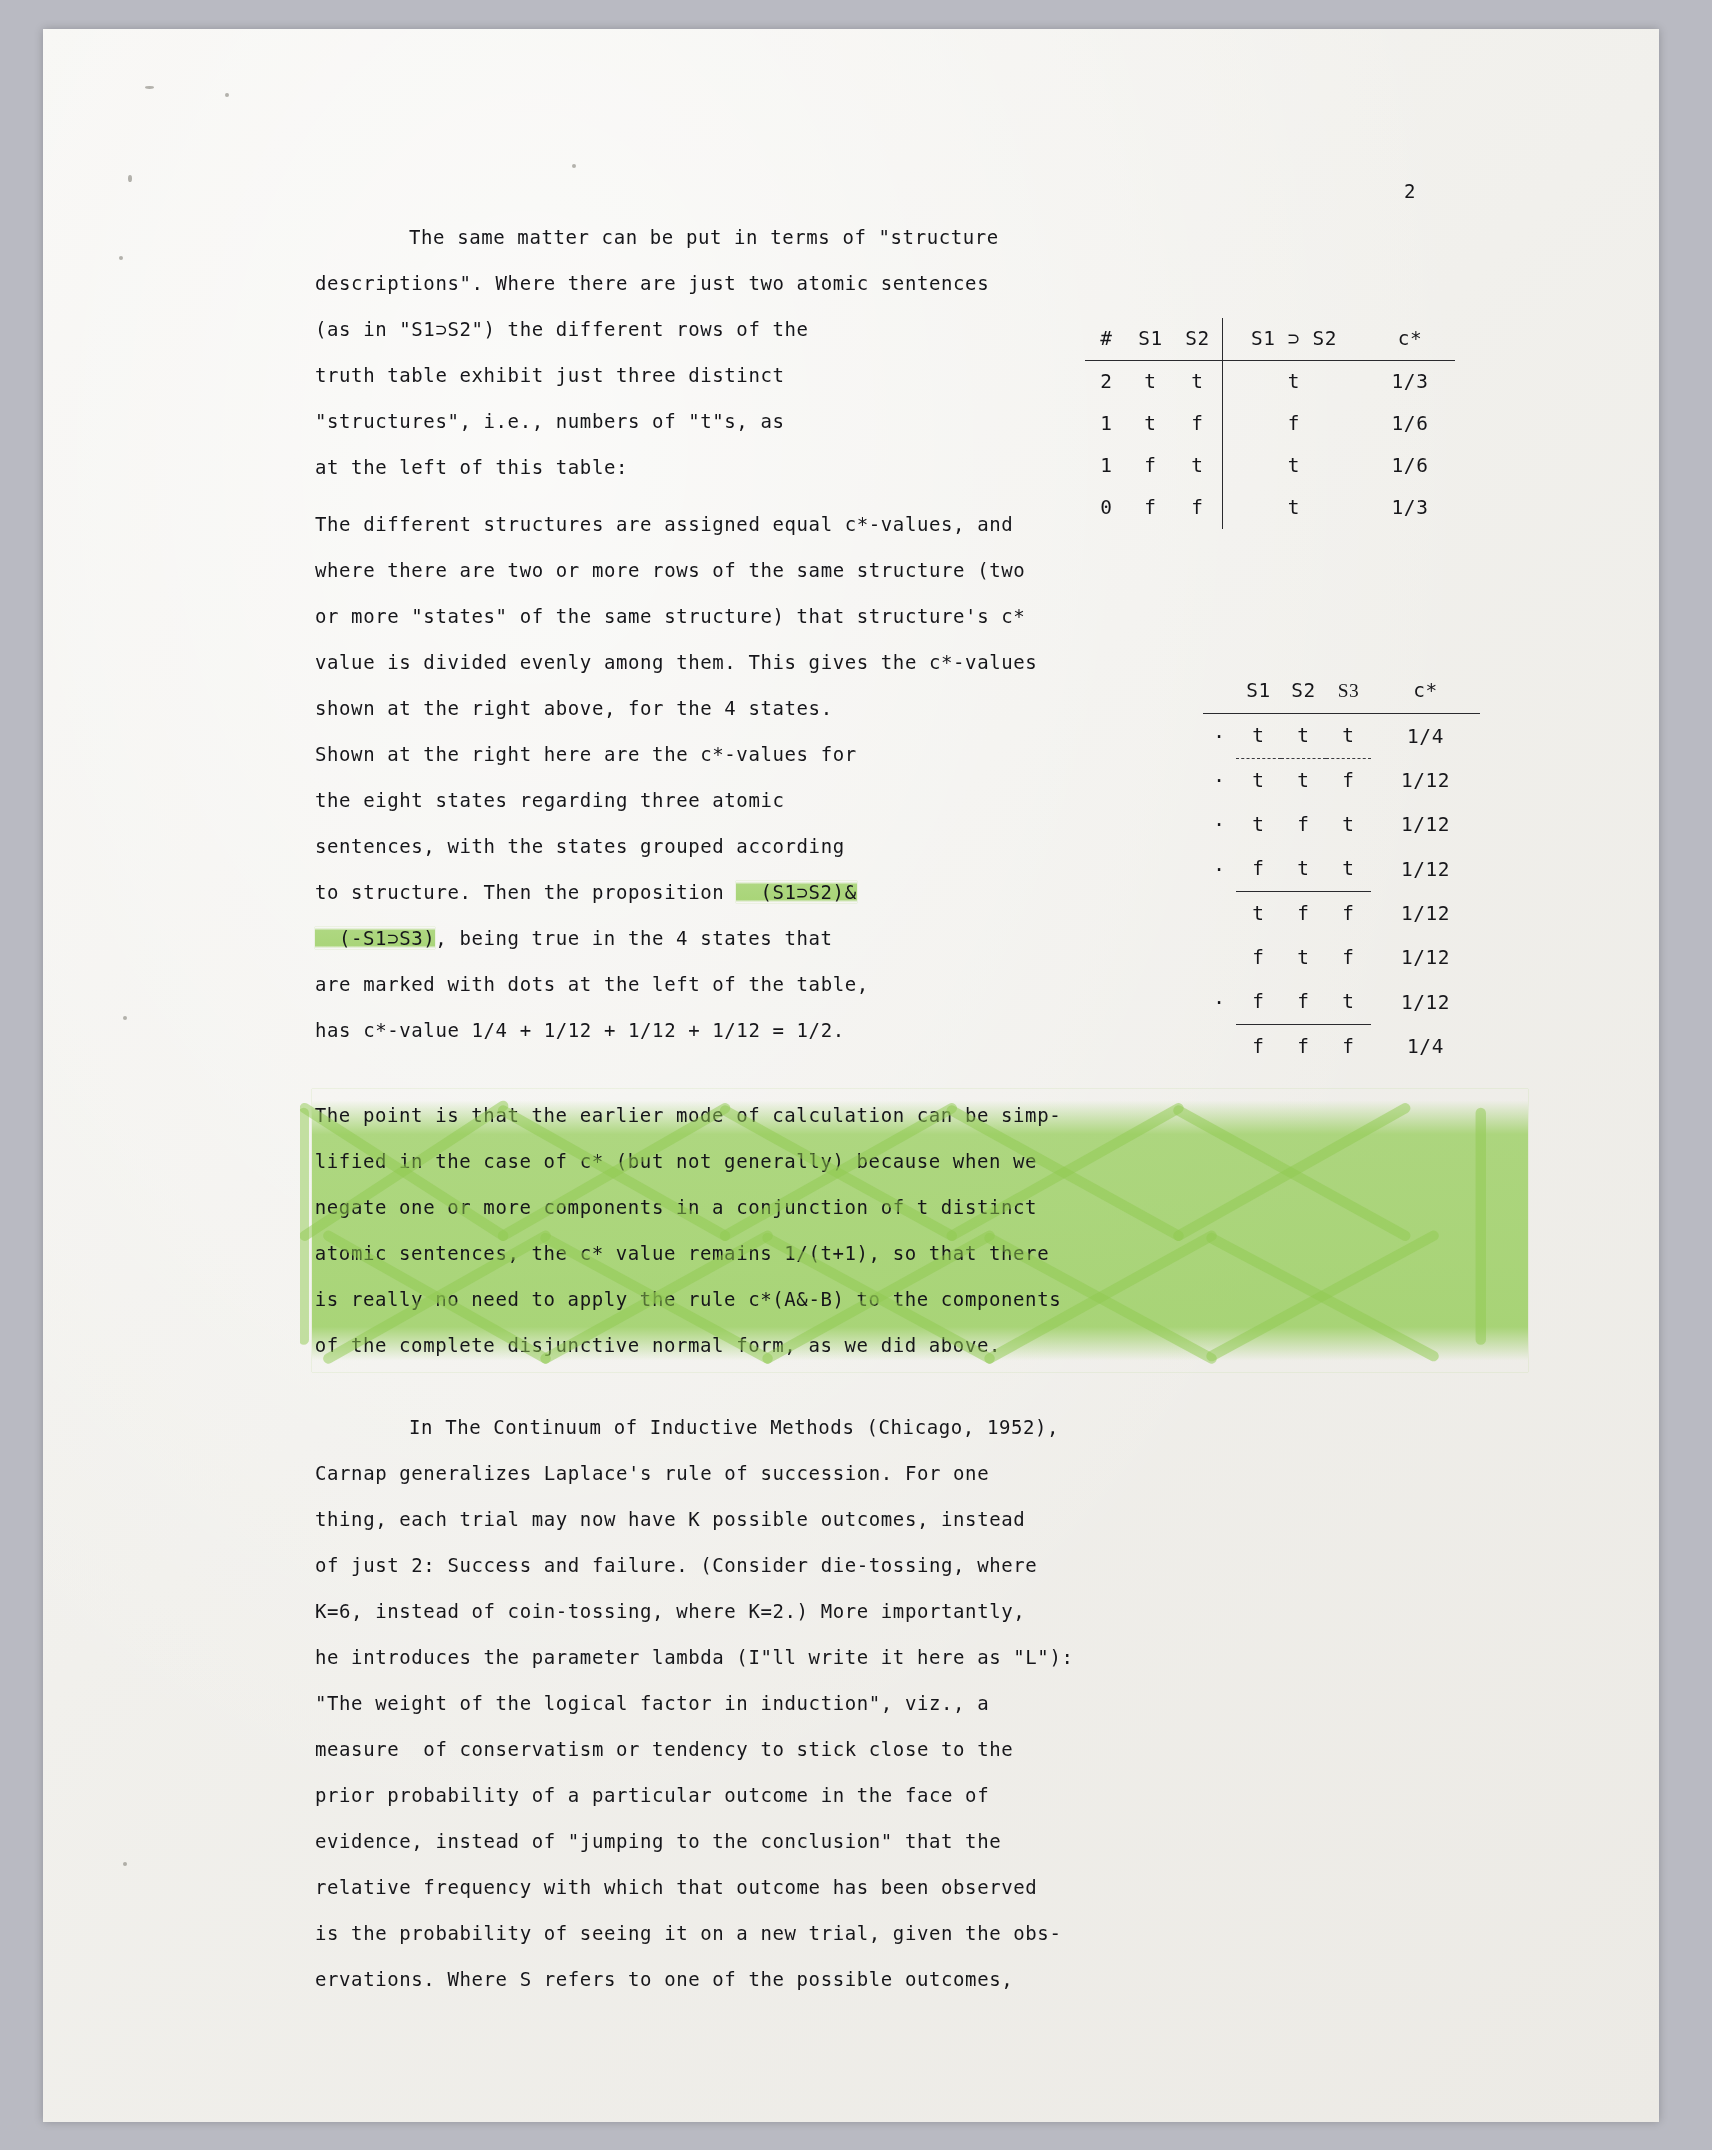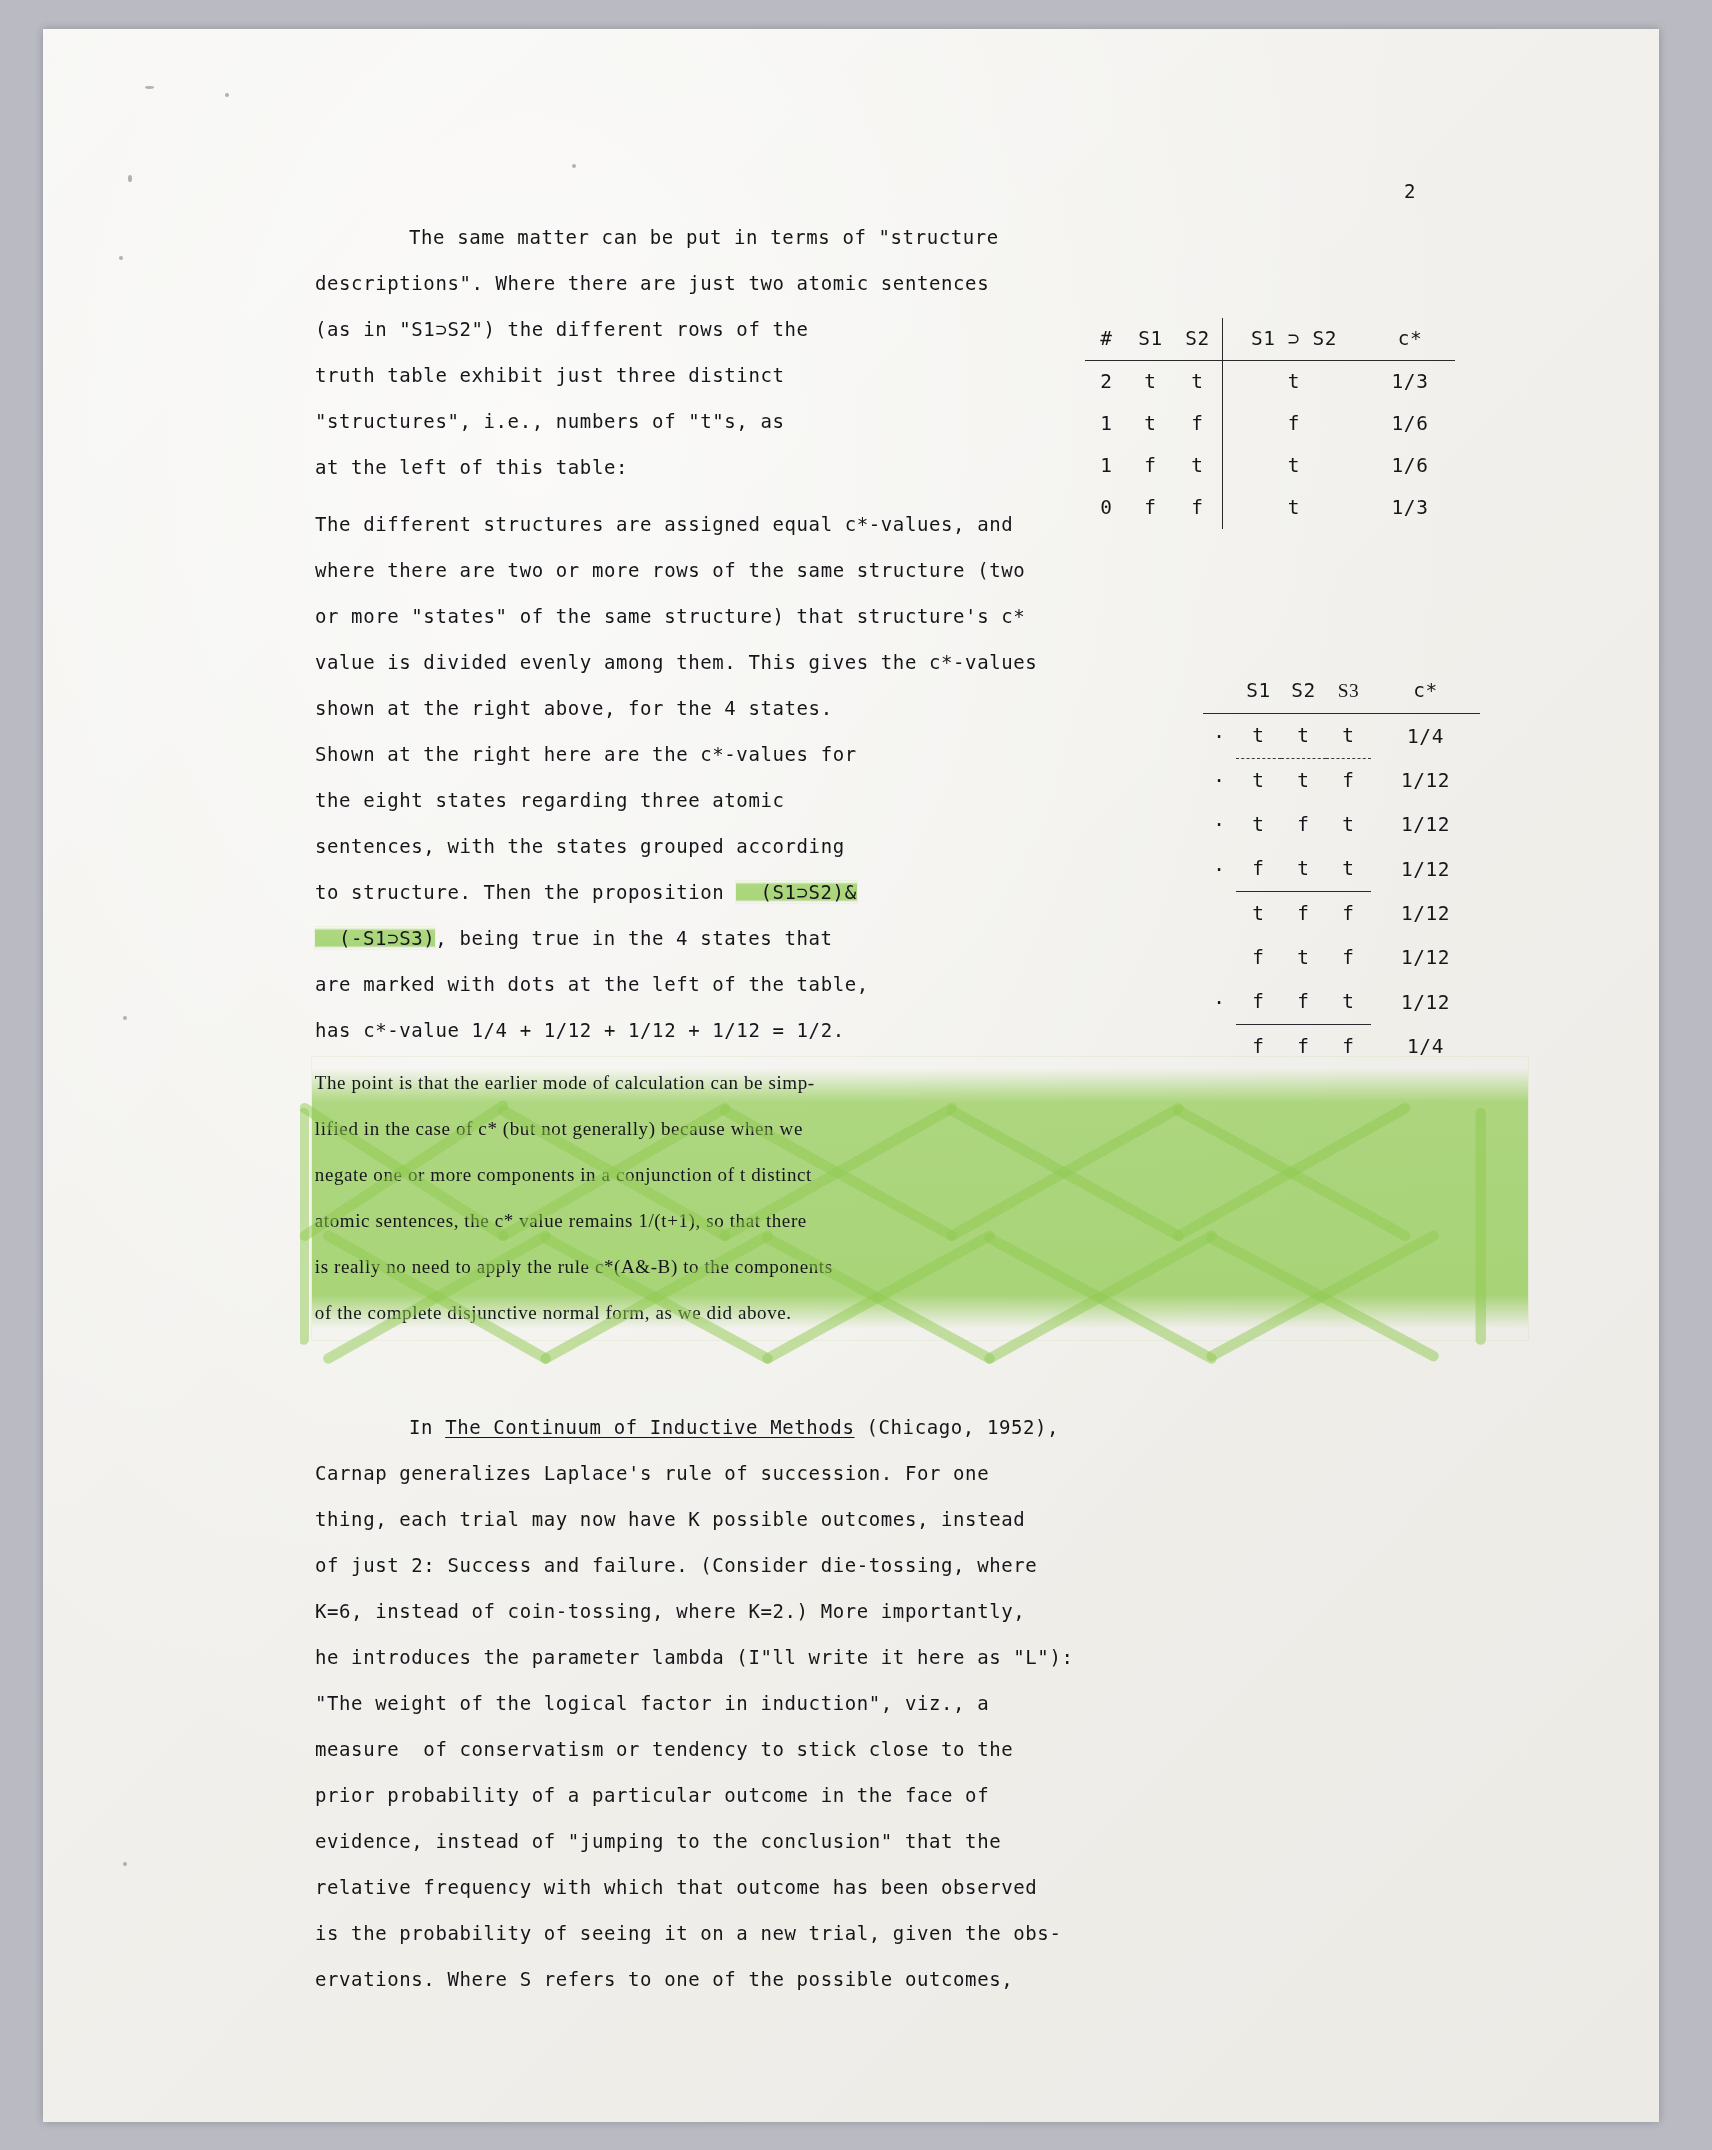--- a/index.html
+++ b/index.html
@@ -61,21 +61,21 @@
   }
   .para {
     white-space: pre-wrap;
   }
   .indent { display: inline-block; width: 94px; }
   .hl {
     background: linear-gradient(to bottom, rgba(150,205,90,.0) 4%, rgba(150,205,90,.75) 16%, rgba(150,205,90,.8) 84%, rgba(150,205,90,0) 96%);
     box-shadow: 0 0 0.9px rgba(150,205,90,.8);
     padding-left: 24px;
   }
-  .ul { text-decoration: underline; text-underline-offset: 3.3px; }
+  .ul { text-underline-offset: 3.3px; }
 
   
   .tbl {
     position: absolute;
     font-size: 19.4px;
     letter-spacing: 0.6px;
     line-height: 1;
   }
   .tbl table { border-collapse: collapse; }
   .tbl td, .tbl th {
@@ -266,21 +266,21 @@
             <td></td>
             <td>f</td>
             <td>f</td>
             <td>f</td>
             <td>1/4</td>
           </tr>
         </tbody>
       </table>
     </div>
 
-    <div class="body-text hl" style="top:1028px; width:1210px; padding:2.8px 2.8px 4.7px 2.8px; left:269px;font-family:Liberation Serif, serif;"><span class="para">The point is that the earlier mode of calculation can be simp-
+    <div class="body-text hl" style="top:1060px; width:1210px; padding:2.8px 2.8px 4.7px 2.8px; left:269px;"><span class="para">The point is that the earlier mode of calculation can be simp-
 lified in the case of c* (but not generally) because when we
 negate one or more components in a conjunction of t distinct
 atomic sentences, the c* value remains 1/(t+1), so that there
 is really no need to apply the rule c*(A&amp;-B) to the components
 of the complete disjunctive normal form, as we did above.</span></div>
 
     <div id="hl-block">
       <svg width="1228" height="274" viewBox="0 0 2600 580">
         <g stroke="#8fc94f" stroke-opacity="0.5" stroke-width="22" fill="none" stroke-linecap="round">
           <path d="M10,30 L430,300"></path>

